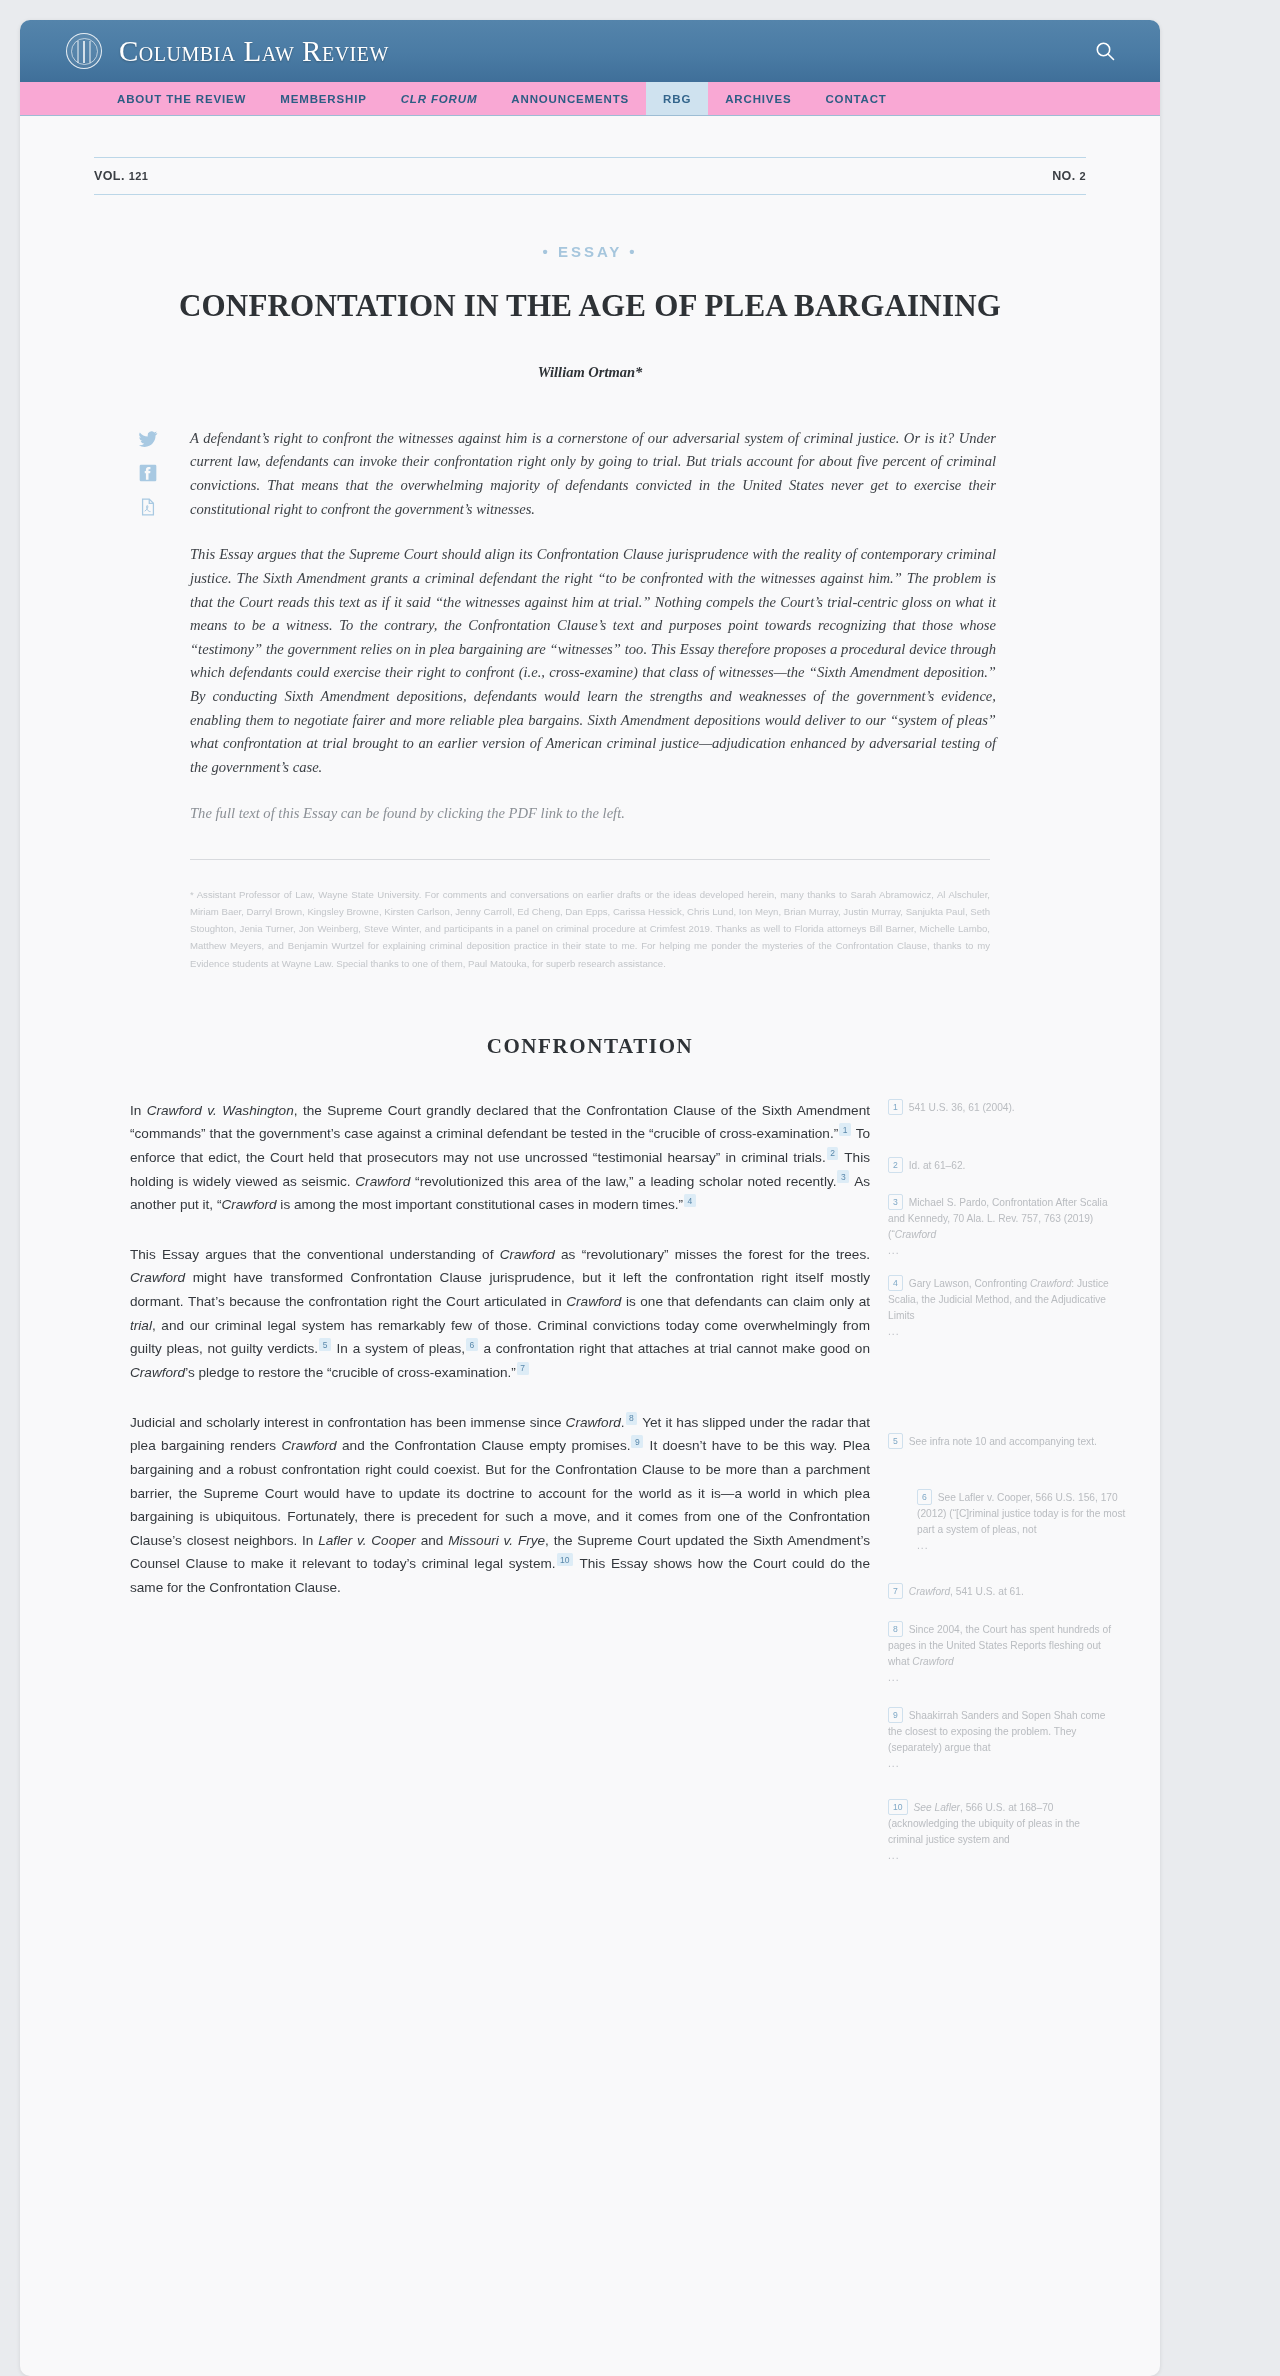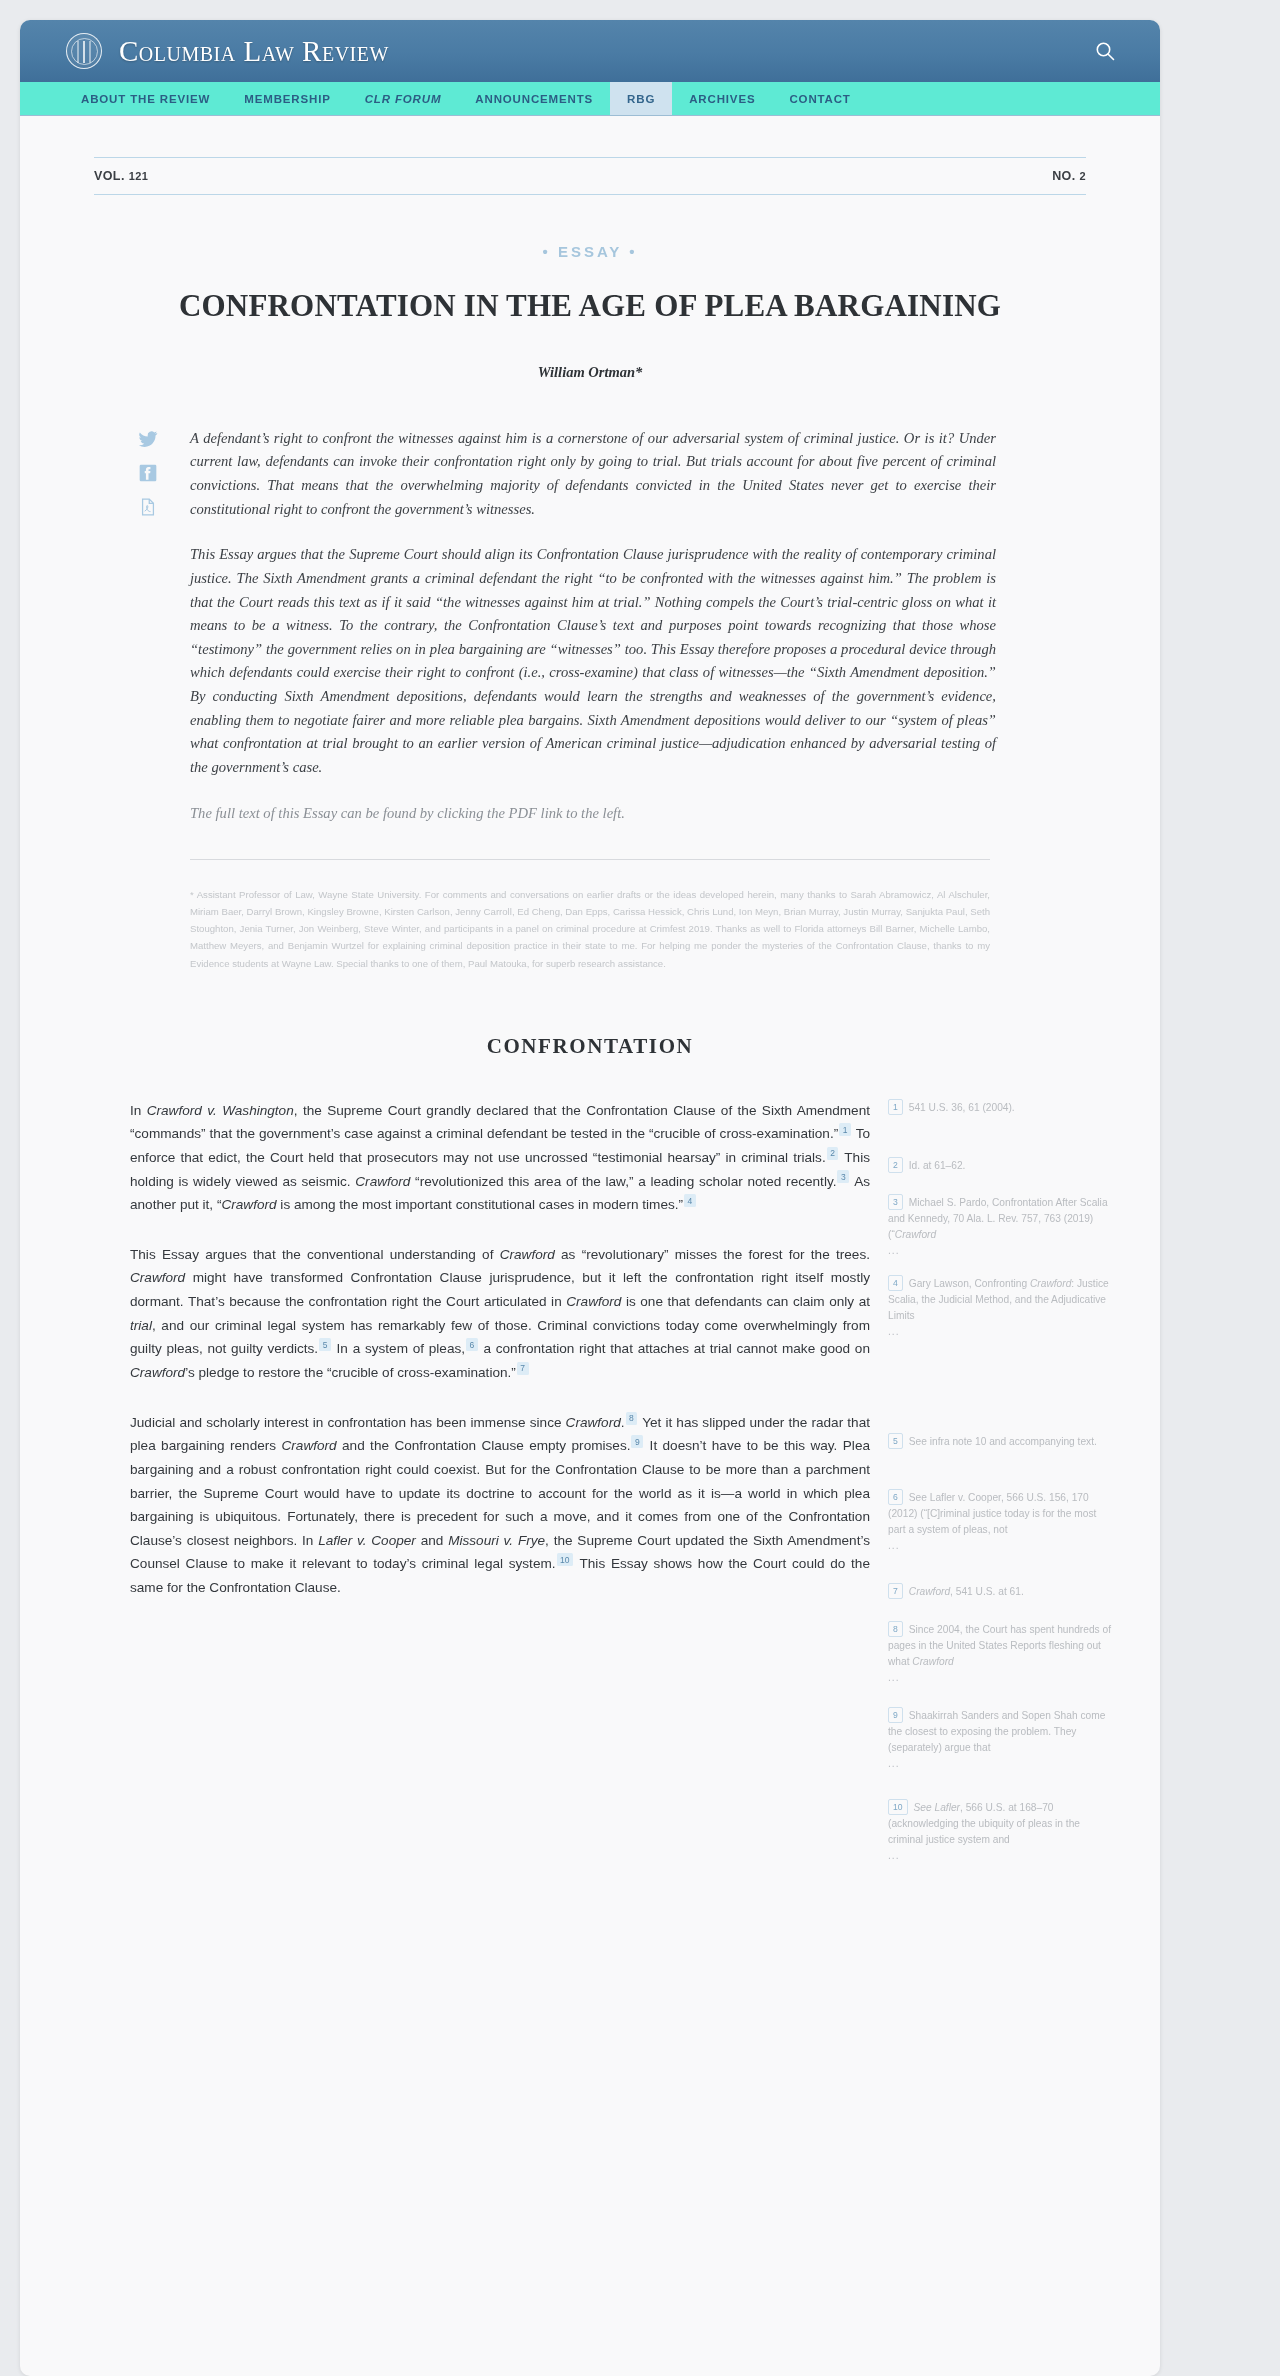--- a/index.html
+++ b/index.html
@@ -53,23 +53,23 @@
     white-space:nowrap;
   }
   .search-btn{
     position:absolute; right:44px; top:50%; transform:translateY(-50%);
     width:22px; height:22px; cursor:pointer;
   }
   .search-btn svg{ display:block; }
 
   
   .nav {
-    height:34px; background:#5eead4;
+    height:34px; background:#f9a8d4;
     display:flex; align-items:stretch;
-    padding-left:44px;
+    padding-left:80px;
     border-bottom:1px solid #9dbdd4;
   }
   .nav-item{
     display:flex; align-items:center;
     padding:0 17px;
     font-size:11.5px; font-weight:700;
     letter-spacing:.85px;
     color:#2c5d84;
     white-space:nowrap;
     cursor:pointer;
@@ -303,21 +303,21 @@
         <p><span>In </span><em>Crawford v. Washington</em><span>, the Supreme Court grandly declared that the Confrontation Clause of the Sixth Amendment “commands” that the government’s case against a criminal defendant be tested in the “crucible of cross-examination.”</span><sup class="fn">1</sup><span> To enforce that edict, the Court held that prosecutors may not use uncrossed “testimonial hearsay” in criminal trials.</span><sup class="fn">2</sup><span> This holding is widely viewed as seismic. </span><em>Crawford</em><span> “revolutionized this area of the law,” a leading scholar noted recently.</span><sup class="fn">3</sup><span> As another put it, “</span><em>Crawford</em><span> is among the most important constitutional cases in modern times.”</span><sup class="fn">4</sup></p>
         <p><span>This Essay argues that the conventional understanding of </span><em>Crawford</em><span> as “revolutionary” misses the forest for the trees. </span><em>Crawford</em><span> might have transformed Confrontation Clause jurisprudence, but it left the confrontation right itself mostly dormant. That’s because the confrontation right the Court articulated in </span><em>Crawford</em><span> is one that defendants can claim only at </span><em>trial</em><span>, and our criminal legal system has remarkably few of those. Criminal convictions today come overwhelmingly from guilty pleas, not guilty verdicts.</span><sup class="fn">5</sup><span> In a system of pleas,</span><sup class="fn">6</sup><span> a confrontation right that attaches at trial cannot make good on </span><em>Crawford</em><span>’s pledge to restore the “crucible of cross-examination.”</span><sup class="fn">7</sup></p>
         <p><span>Judicial and scholarly interest in confrontation has been immense since </span><em>Crawford</em><span>.</span><sup class="fn">8</sup><span> Yet it has slipped under the radar that plea bargaining renders </span><em>Crawford</em><span> and the Confrontation Clause empty promises.</span><sup class="fn">9</sup><span> It doesn’t have to be this way. Plea bargaining and a robust confrontation right could coexist. But for the Confrontation Clause to be more than a parchment barrier, the Supreme Court would have to update its doctrine to account for the world as it is—a world in which plea bargaining is ubiquitous. Fortunately, there is precedent for such a move, and it comes from one of the Confrontation Clause’s closest neighbors. In </span><em>Lafler v. Cooper</em><span> and </span><em>Missouri v. Frye</em><span>, the Supreme Court updated the Sixth Amendment’s Counsel Clause to make it relevant to today’s criminal legal system.</span><sup class="fn">10</sup><span> This Essay shows how the Court could do the same for the Confrontation Clause.</span></p>
       </div>
     <div class="col-notes" id="notes-col">
         <div class="note-item" style="top: 0px;"><span class="n">1</span><span>541 U.S. 36, 61 (2004).</span></div>
         <div class="note-item" style="top: 58px;"><span class="n">2</span><span>Id. at 61–62.</span></div>
         <div class="note-item" style="top: 95px;"><span class="n">3</span><span>Michael S. Pardo, Confrontation After Scalia and Kennedy, 70 Ala. L. Rev. 757, 763 (2019) (“</span><i>Crawford</i><span class="ell">...</span></div>
         <div class="note-item" style="top: 176px;"><span class="n">4</span><span>Gary Lawson, Confronting </span><i>Crawford</i><span>: Justice Scalia, the Judicial Method, and the Adjudicative Limits</span><span class="ell">...</span></div>
         <div class="note-item" style="top: 334px;"><span class="n">5</span><span>See infra note 10 and accompanying text.</span></div>
-        <div class="note-item" style="top: 390px;"><span class="n">6</span><span>See Lafler v. Cooper, 566 U.S. 156, 170 (2012) (“[C]riminal justice today is for the most part a system of pleas, not</span><span class="ell">...</span></div>
+        <div class="note-item" style="top: 390px; margin-left: 29px;"><span class="n">6</span><span>See Lafler v. Cooper, 566 U.S. 156, 170 (2012) (“[C]riminal justice today is for the most part a system of pleas, not</span><span class="ell">...</span></div>
         <div class="note-item" style="top: 484px;"><span class="n">7</span><i>Crawford</i><span>, 541 U.S. at 61.</span></div>
         <div class="note-item" style="top: 522px;"><span class="n">8</span><span>Since 2004, the Court has spent hundreds of pages in the United States Reports fleshing out what </span><i>Crawford</i><span class="ell">...</span></div>
         <div class="note-item" style="top: 608px;"><span class="n">9</span><span>Shaakirrah Sanders and Sopen Shah come the closest to exposing the problem. They (separately) argue that</span><span class="ell">...</span></div>
         <div class="note-item" style="top: 700px;"><span class="n">10</span><i>See Lafler</i><span>, 566 U.S. at 168–70 (acknowledging the ubiquity of pleas in the criminal justice system and</span><span class="ell">...</span></div>
       </div>
   </div>
 
 </div>
 
 </body></html>

